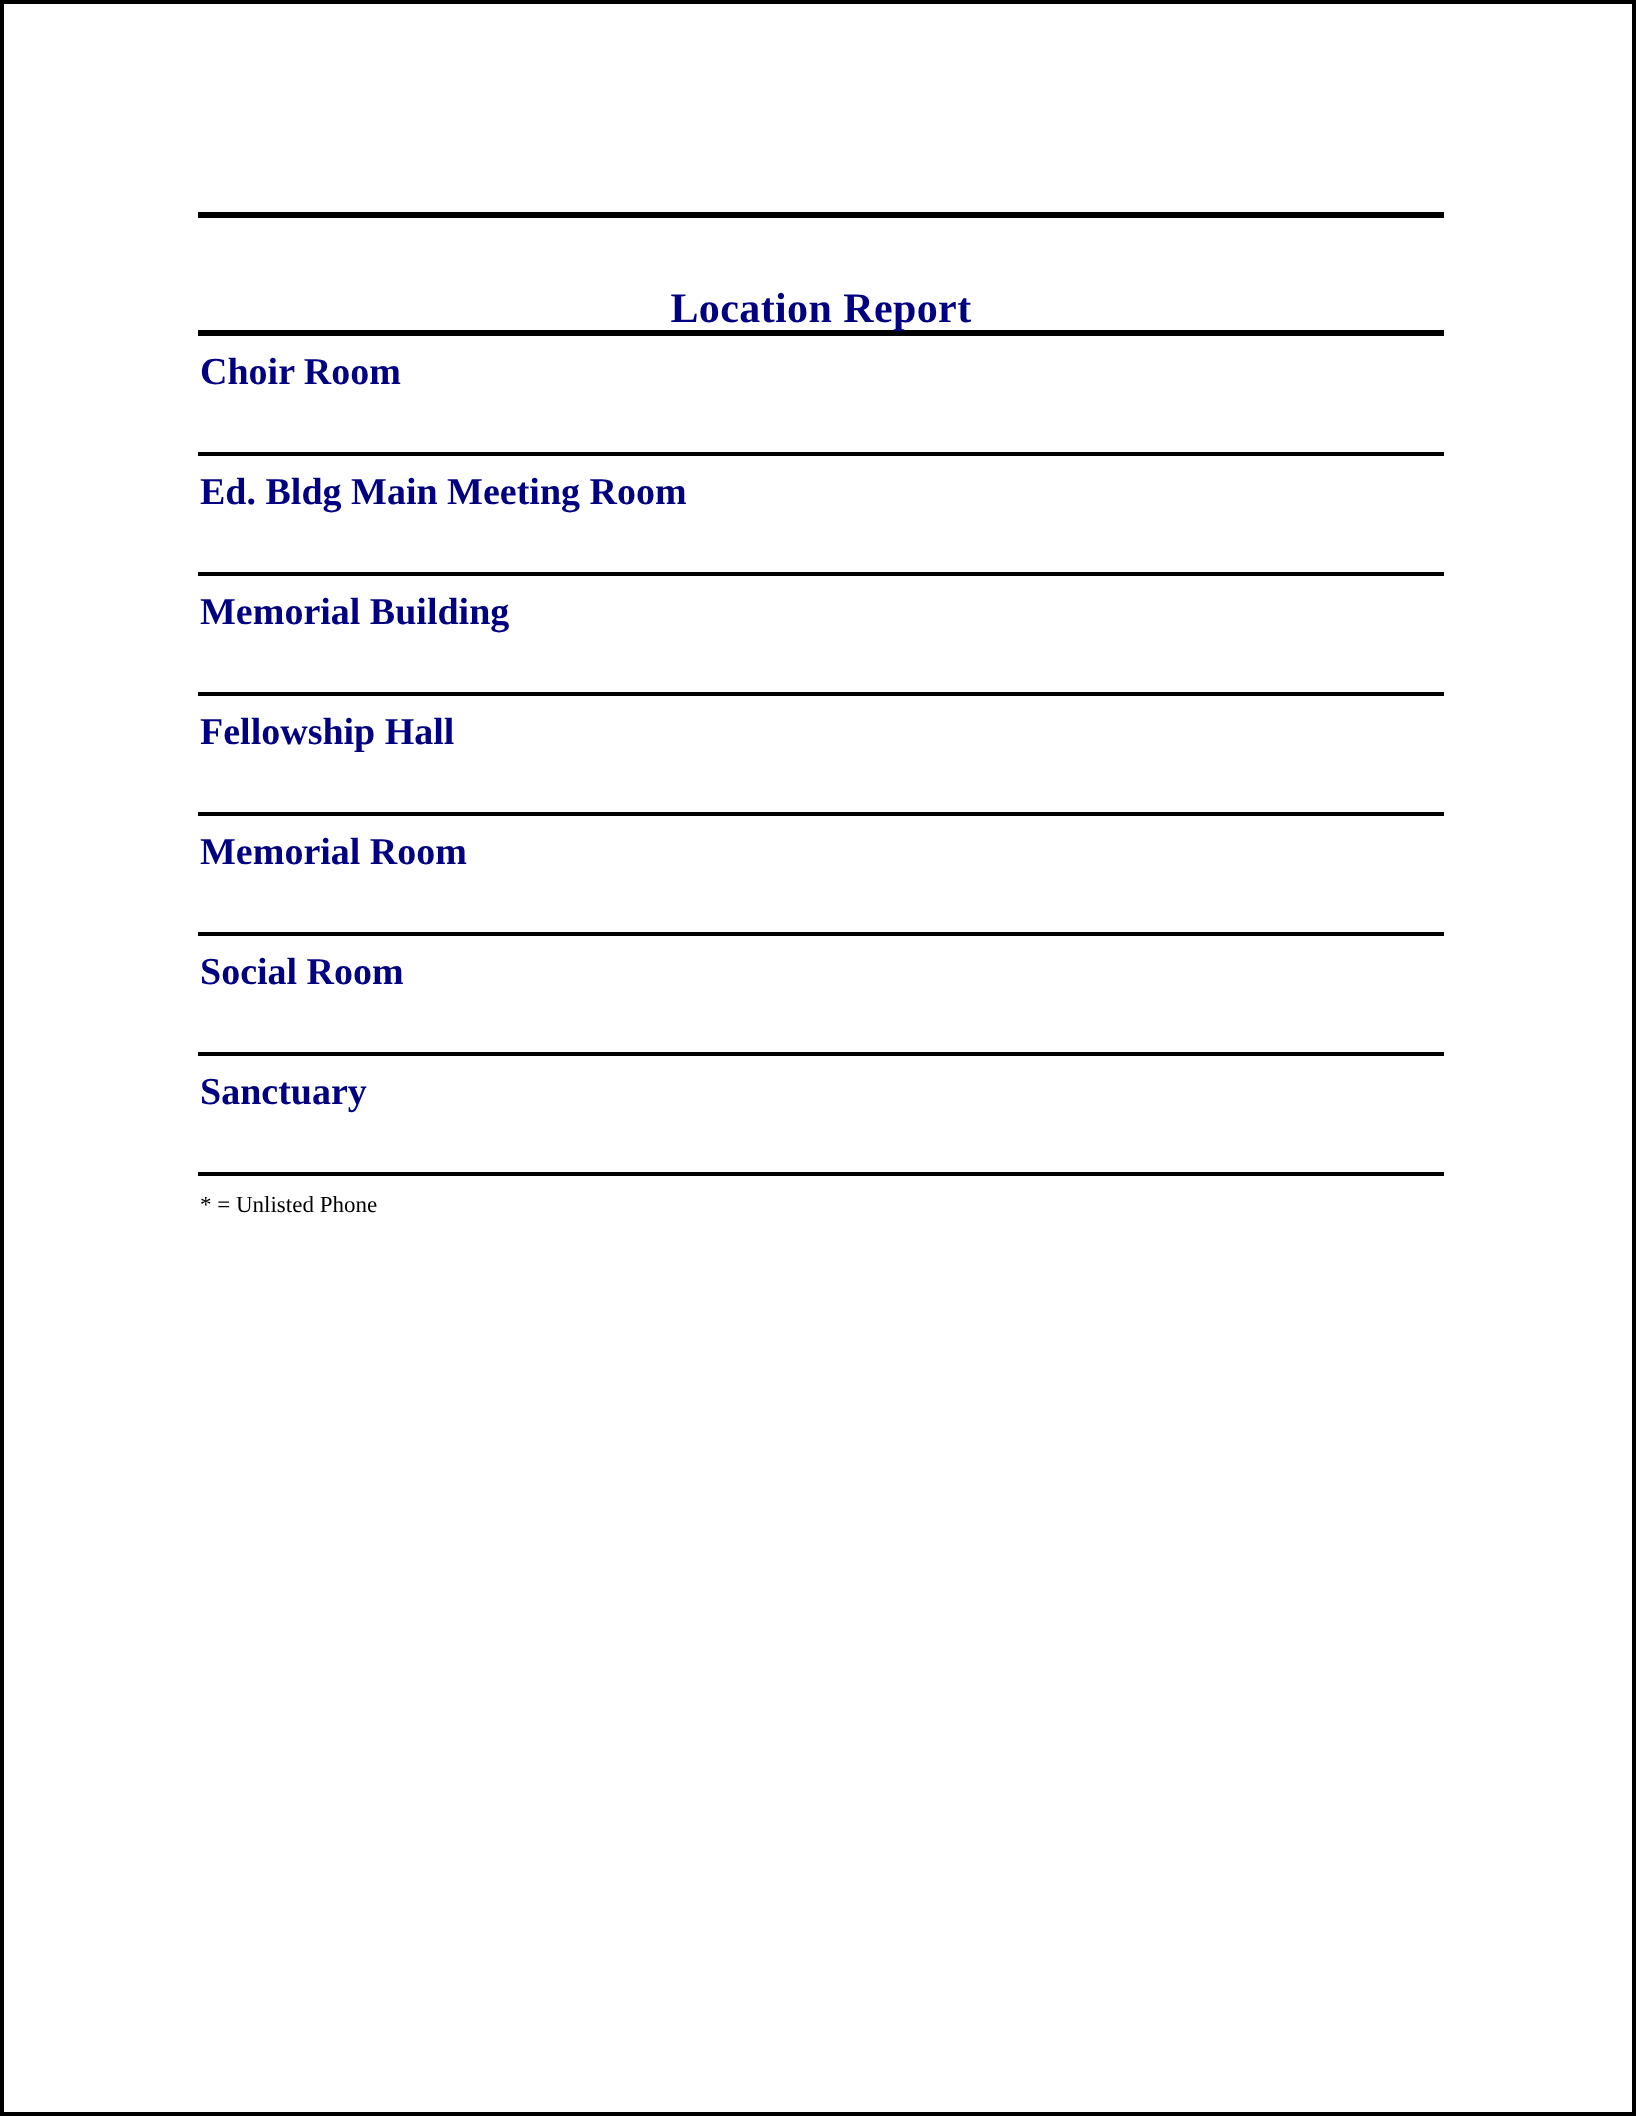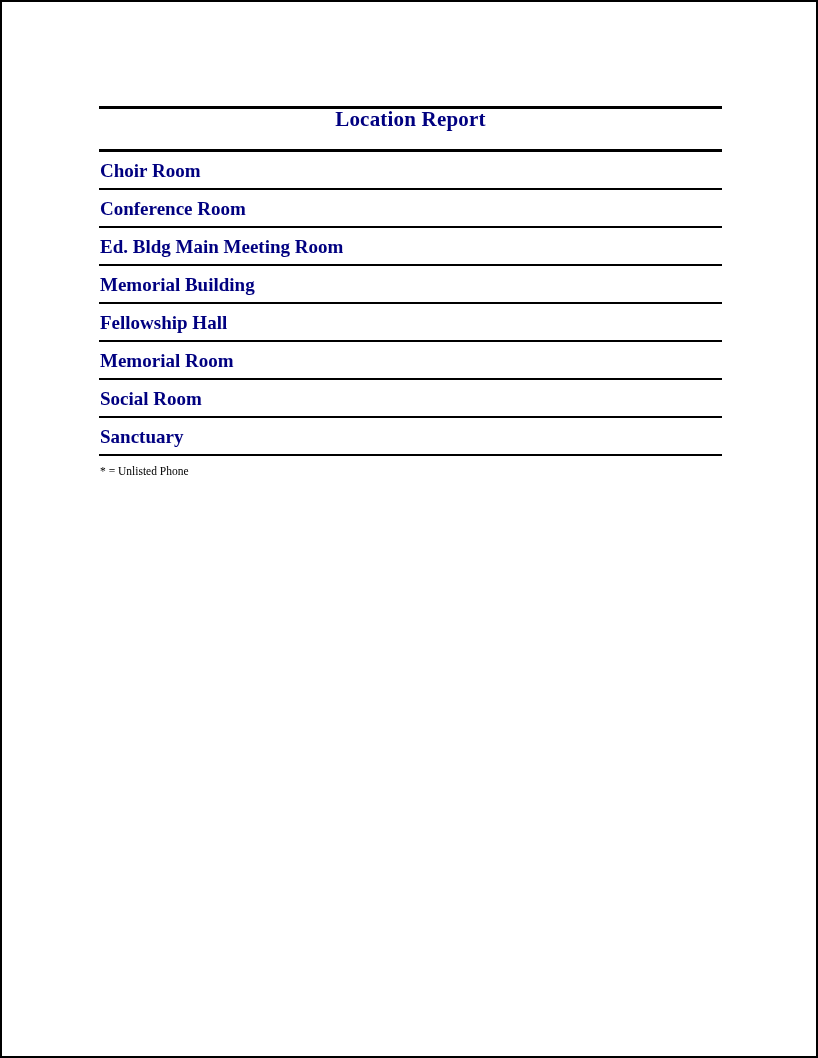--- a/index.html
+++ b/index.html
@@ -18,37 +18,37 @@
     overflow: hidden;
   }
   .content {
     position: absolute;
     left: 97px;
     top: 104px;
     width: 623px;
   }
   .report-header {
     box-sizing: border-box;
-    height: 46px;
+    height: 62px;
     border-top: 3px solid #000000;
     border-bottom: 3px solid #000000;
     display: flex;
-    align-items: flex-start;
+    align-items: flex-end;
     justify-content: center;
   }
   .report-title {
     color: #000080;
     font-weight: bold;
     font-size: 21px;
     letter-spacing: 0.2px;
     line-height: 1;
   }
   .location-row {
     box-sizing: border-box;
-    height: 38px;
+    height: 60px;
     border-bottom: 2px solid #000000;
     padding-top: 9px;
     padding-left: 1px;
   }
   .location-name {
     color: #000080;
     font-weight: bold;
     font-size: 19px;
     line-height: 1;
     white-space: nowrap;
@@ -71,23 +71,20 @@
 
     <div class="report-header">
       <span class="report-title">Location Report</span>
     </div>
 
     <div>
       <div class="location-row">
         <span class="location-name">Choir Room</span>
       </div>
       <div class="location-row">
-        <span class="location-name">Conference Room</span>
-      </div>
-      <div class="location-row">
         <span class="location-name">Ed. Bldg Main Meeting Room</span>
       </div>
       <div class="location-row">
         <span class="location-name">Memorial Building</span>
       </div>
       <div class="location-row">
         <span class="location-name">Fellowship Hall</span>
       </div>
       <div class="location-row">
         <span class="location-name">Memorial Room</span>

